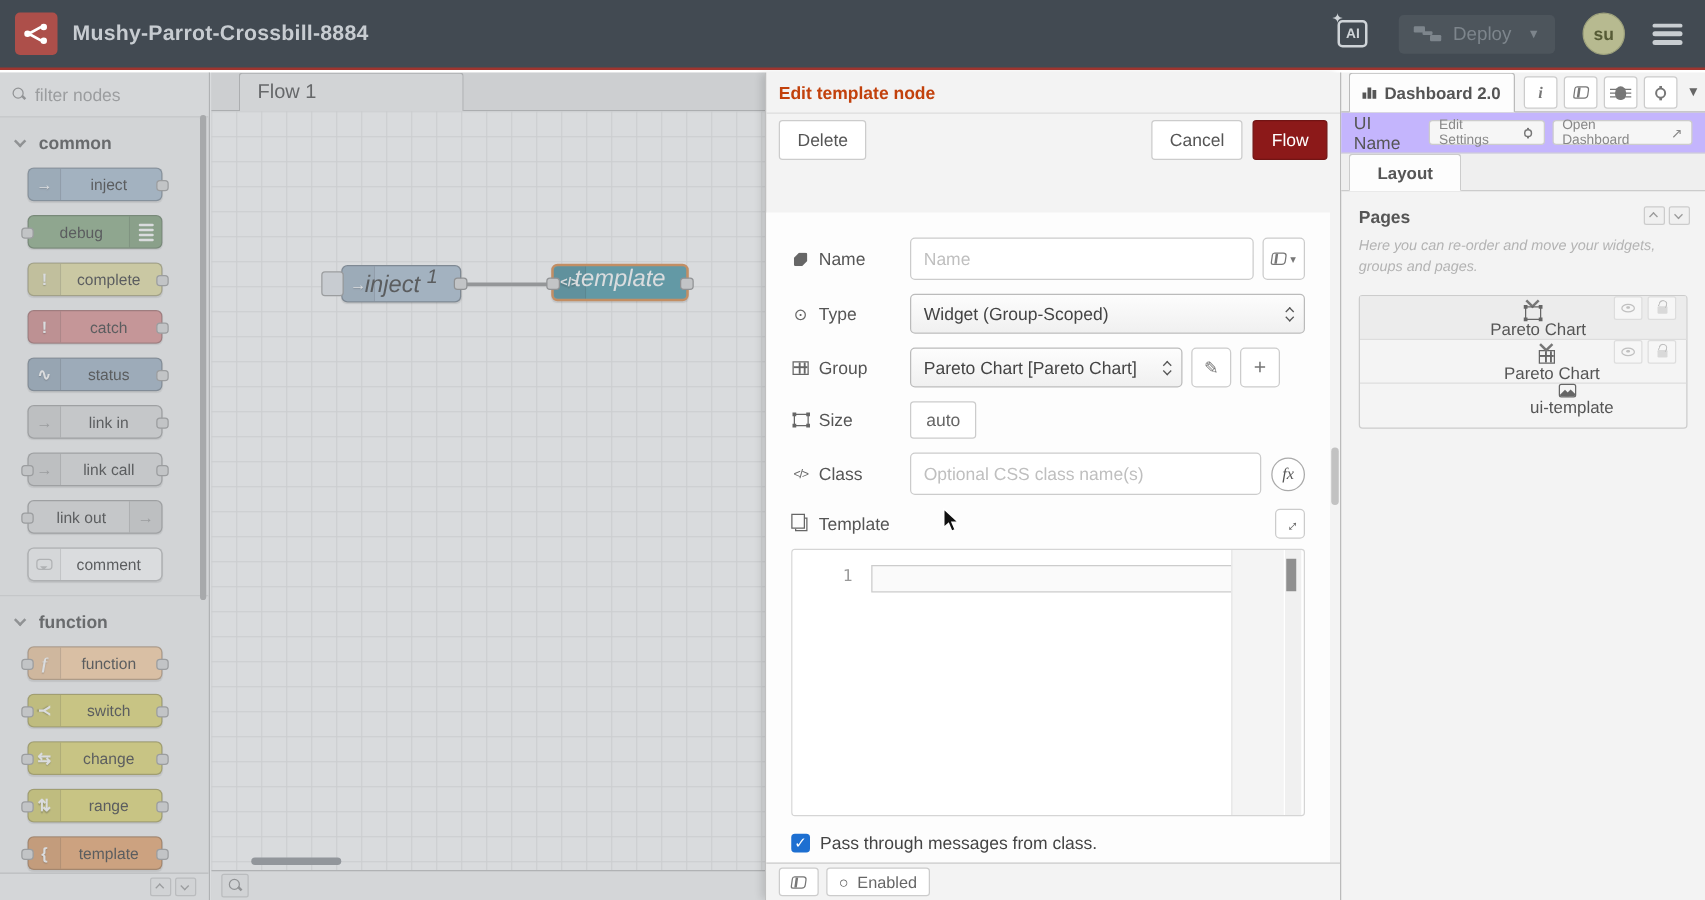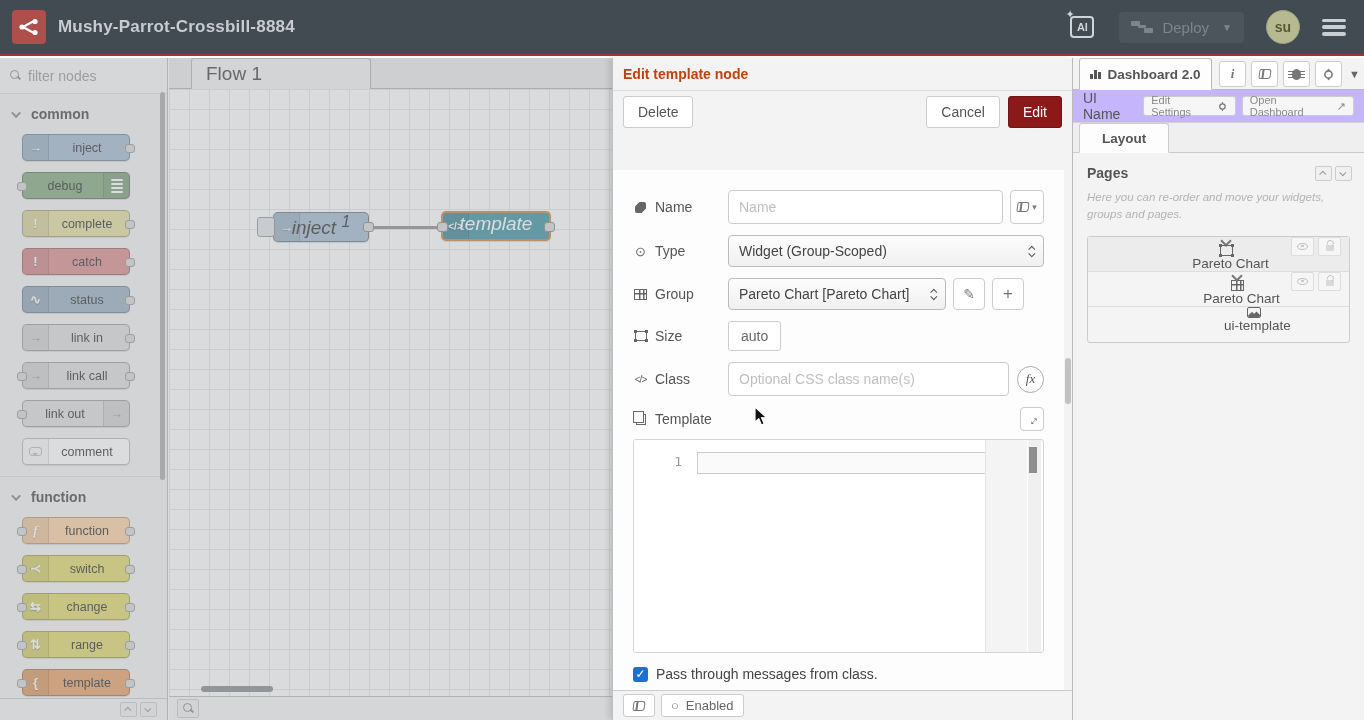--- a/index.html
+++ b/index.html
@@ -55,21 +55,21 @@
   .bubble::after { content:""; position:absolute; left:2px; bottom:-4px; border:3px solid transparent; border-top-color:#bbb; }
   #pal-scroll { position:absolute; right:2px; top:34px; width:5px; height:388px; background:#adadad; border-radius:3px; }
   .p-footer { position:absolute; left:0; bottom:0; width:100%; height:22px; background:#f5f5f5; border-top:1px solid #ccc; display:flex; align-items:center; justify-content:flex-end; gap:3px; padding-right:10px; }
   .sq-btn { width:17px; height:15px; border:1px solid #ccc; background:#f0f0f0; border-radius:2px; display:flex; align-items:center; justify-content:center; }
   .chev-up { width:5px; height:5px; border-left:1.6px solid #999; border-top:1.6px solid #999; transform:rotate(45deg) translateY(1px); }
   .chev-dn { width:5px; height:5px; border-left:1.6px solid #999; border-bottom:1.6px solid #999; transform:rotate(-45deg) translateY(-1px); }
 
   
   #canvas { position:absolute; left:169px; top:58px; width:443px; height:662px; background:#efefef; overflow:hidden; }
   .tabbar { height:31px; background:#eaeaea; border-bottom:1px solid #b5b5b5; position:relative; }
-  .flow-tab { position:absolute; left:22px; top:0; width:180px; height:31px; background:#f2f2f2; border:1px solid #b5b5b5; border-bottom:none; border-radius:3px 3px 0 0; display:flex; align-items:center; padding-left:14px; color:#444; font-size:19px; }
+  .flow-tab { position:absolute; left:22px; top:0; width:180px; height:31px; background:#f2f2f2; border:1px solid #b5b5b5; border-bottom:none; border-radius:3px 3px 0 0; display:flex; align-items:center; padding-left:14px; color:#444; font-size:16px; }
   .grid { position:absolute; left:0; top:31px; right:0; bottom:24px; background:#fdfdfd;
     background-image:linear-gradient(#e6e6e6 1px, transparent 1px), linear-gradient(90deg, #e6e6e6 1px, transparent 1px);
     background-size:20px 20px; }
   .fnode { position:absolute; height:30px; border:1px solid rgba(0,0,0,.35); border-radius:5px; box-shadow:0 1px 1px rgba(0,0,0,.15); }
   .fnode .nlabel { font-size:19px;font-style:italic; }
   .inject-btn { position:absolute; left:-17px; top:4px; width:18px; height:20px; background:#e2e6ea; border:1px solid #999; border-radius:3px; }
   .fport { position:absolute; width:11px; height:10px; background:#d9d9d9; border:1px solid #888; border-radius:3px; top:9px; }
   .fport.in { left:-6px; } .fport.out { right:-6px; }
   .wire { position:absolute; height:3px; background:#8f8f8f; border-radius:2px; }
   .c-footer { position:absolute; left:0; bottom:0; width:100%; height:24px; background:#f5f5f5; border-top:1px solid #bbb; display:flex; align-items:center; padding-left:8px; }
@@ -143,21 +143,21 @@
   .bug-ic::before { content:""; position:absolute; left:-4px; top:2px; width:17px; height:1.5px; background:#777; box-shadow:0 3px 0 #777, 0 6px 0 #777; }
   .gear-ic { position:relative; width:11px; height:11px; }
   .gear-ic::before { content:""; position:absolute; inset:0; border:2.5px solid #777; border-radius:50%; }
   .gear-ic::after { content:""; position:absolute; left:4px; top:-2px; width:3px; height:15px; background:#777; clip-path:polygon(0 0,100% 0,100% 20%,0 20%,0 80%,100% 80%,100% 100%,0 100%); }
   .gear-ic.small { transform:scale(.8); }
   .uiname-row { height:33px; background:#c4b5fd; border-bottom:1px solid #d2d2d2; display:flex; align-items:center; padding:0 10px; gap:6px; color:#555; }
   .uiname-row .lbl { font-size:14px; margin-right:auto; }
   .mini-btn { height:20px; border:1px solid #ccc; border-radius:3px; background:#f6f6f6; color:#888; font-size:11px; display:flex; align-items:center; gap:5px; padding:0 7px; }
   .layout-tabs { height:30px; background:#efefef; border-bottom:1px solid #ccc; position:relative; }
   .layout-tab { position:absolute; left:6px; top:0; height:30px; background:#fdfdfd; border:1px solid #ccc; border-bottom:1px solid #fdfdfd; border-radius:3px 3px 0 0; display:flex; align-items:center; padding:0 22px; font-weight:bold; color:#555; font-size:13.5px; }
-  .pages-hdr { display:flex; align-items:center; padding:12px 12px 0 14px; }
+  .pages-hdr { display:flex; padding:12px 12px 0 14px; }
   .pages-hdr .ttl { font-weight:bold; color:#555; }
   .pages-hdr .hbtns { margin-left:auto; display:flex; gap:3px; }
   .help-txt { padding:8px 14px 0 14px; font-style:italic; color:#b3b3b3; font-size:11.5px; line-height:1.5; }
   .tree { margin:12px 14px 0 14px; border:1px solid #ccc; border-radius:3px; background:#f4f4f4; }
   .tree-row { height:35px; display:flex; align-items:center; border-bottom:1px solid #ddd; position:relative;flex-direction:column; }
   .tree-row:last-child { border-bottom:none; }
   .tree-row.shaded { background:#ececec; }
   .t-caret { width:8px; height:8px; border-left:2px solid #777; border-bottom:2px solid #777; transform:rotate(-45deg); margin-right:10px; }
   .page-ic { width:13px; height:11px; border:1.5px solid #666; position:relative; margin-right:8px; }
   .page-ic i { position:absolute; width:3px; height:3px; background:#666; }
@@ -394,21 +394,21 @@
   </div>
 
   <div id="shade"></div>
 
   <div id="tray">
     <div class="tray-title">Edit template node</div>
     <div class="tray-toolbar">
       <button class="btn">Delete</button>
       <span class="spacer"></span>
       <button class="btn">Cancel</button>
-      <button class="btn danger">Edit</button>
+      <button class="btn danger">Flow</button>
     </div>
 
     <div class="tray-body">
 
       <div class="form-row">
         <span class="f-label">
           <span class="f-icon">
               <span class="tag-ic"></span>
             </span>
           <span>Name</span>

